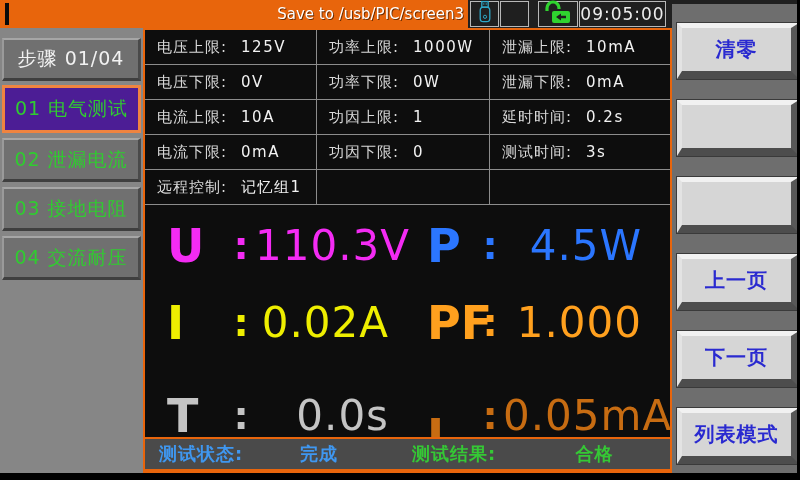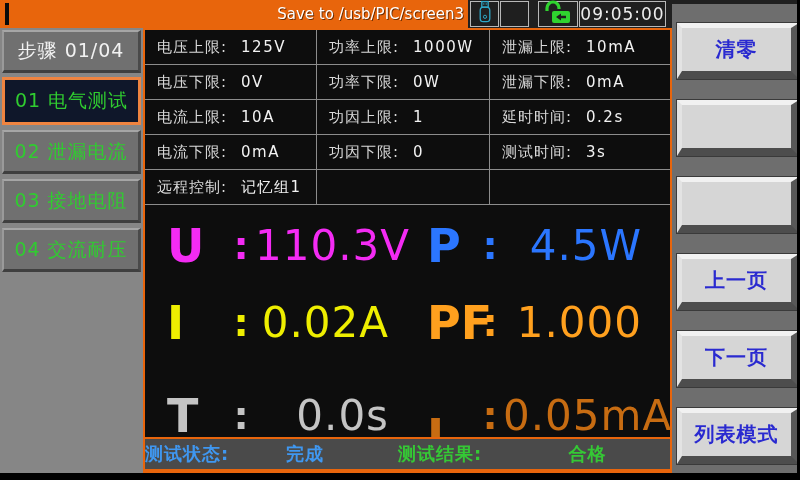--- a/index.html
+++ b/index.html
@@ -13,30 +13,30 @@
   .top-accent { position:absolute; left:5px; top:3px; width:4px; height:22px; background:#0a0a0a; }
   .page-title { position:absolute; left:26px; top:1px; font-size:21px; font-weight:bold; color:#0b0b0b; letter-spacing:1px; }
   .save-text { position:absolute; right:336px; top:5px; font-size:15px; color:#ffffff; text-shadow:1px 1px 0 rgba(0,0,0,.55); white-space:nowrap; }
   .tb-cell { position:absolute; top:1px; height:26px; background:#1f1f1f; border:1px solid #b8b8b8; display:flex; align-items:center; justify-content:center; }
   .cell-usb  { left:470px; width:29px; }
   .cell-gap  { left:500px; width:29px; }
   .cell-lock { left:538px; width:40px; }
   .cell-time { left:579px; width:87px; color:#ededed; font-size:17px; letter-spacing:1px; }
 
   
-  .left-sidebar { position:absolute; left:0; top:28px; width:143px; height:445px; background:#868686; padding:2px 2px 0 2px; }
+  .left-sidebar { position:absolute; left:0; top:28px; width:143px; height:445px; background:#868686; padding:10px 2px 0 2px; }
   .step-indicator { width:139px; height:43px; margin-bottom:4px; background:#707070;
       border-top:2px solid #a6a6a6; border-left:2px solid #9a9a9a;
       border-bottom:3px solid #3f3f3f; border-right:3px solid #4a4a4a;
       color:#f2f2f2; font-size:19px; display:flex; align-items:center; justify-content:center; letter-spacing:1px; }
   .step-item { width:139px; height:44px; margin-bottom:5px; background:#707070;
       border-top:2px solid #a6a6a6; border-left:2px solid #9a9a9a;
       border-bottom:3px solid #3f3f3f; border-right:3px solid #4a4a4a;
       color:#30cc30; font-size:19px; display:flex; align-items:center; justify-content:center; letter-spacing:1px; cursor:pointer; }
-  .step-item.selected { height:48px; background:#0f172a; border:3px solid #ef8440; }
+  .step-item.selected { height:48px; background:#4c1d95; border:3px solid #ef8440; }
 
   
   .main-panel { position:absolute; left:143px; top:28px; width:529px; height:445px;
       border:2px solid #e8650c; background:#0d0d0d; }
 
   .param-table { display:grid; grid-template-columns:172px 173px 1fr; }
   .param-cell { height:35px; border-right:1px solid #8c8c8c; border-bottom:1px solid #8c8c8c;
       display:flex; align-items:center; padding-left:12px; font-size:15px; white-space:nowrap; }
   .param-cell:nth-child(3n) { border-right:none; }
   .param-label { color:#d9d9d9; letter-spacing:1px; }
@@ -45,21 +45,21 @@
   .measure-area { position:absolute; left:0; top:177px; right:0; bottom:34px; }
   .m-row { display:grid; grid-template-columns:60px 28px 134px 38px 50px 26px 139px;
       padding-left:22px; height:77px; align-items:center; }
   .m-label { font-size:46px; font-weight:bold; white-space:nowrap; }
   .m-sub { font-size:19px; font-weight:bold; vertical-align:-14px; letter-spacing:0; }
   .m-colon { font-size:38px; font-weight:bold; text-align:center; }
   .m-value { font-size:42px; text-align:right; white-space:nowrap; letter-spacing:1px; }
 
   .status-bar { position:absolute; left:-2px; right:-2px; bottom:0; height:34px; background:#4a4a4a;
       border:2px solid #e8650c; display:grid; grid-template-columns:90px 140px 130px auto;
-      align-items:center; padding-left:0; font-size:18px; font-weight:bold; letter-spacing:1px; }
+      align-items:center; padding-left:14px; font-size:18px; font-weight:bold; letter-spacing:1px; }
   .st-label1 { text-align:left; }
   .st-val1, .st-label2, .st-val2 { text-align:center; }
 
   
   .right-sidebar { position:absolute; left:672px; top:4px; width:125px; height:469px; background:#6e6e6e; }
   .soft-btn { position:absolute; left:5px; width:122px; height:56px; background:#d6d6d6;
       border-top:5px solid #f1f1f1; border-left:5px solid #e3e3e3;
       border-bottom:8px solid #4d4d4d; border-right:8px solid #585858;
       outline:1px solid #3a3a3a;
       display:flex; align-items:center; justify-content:center;

